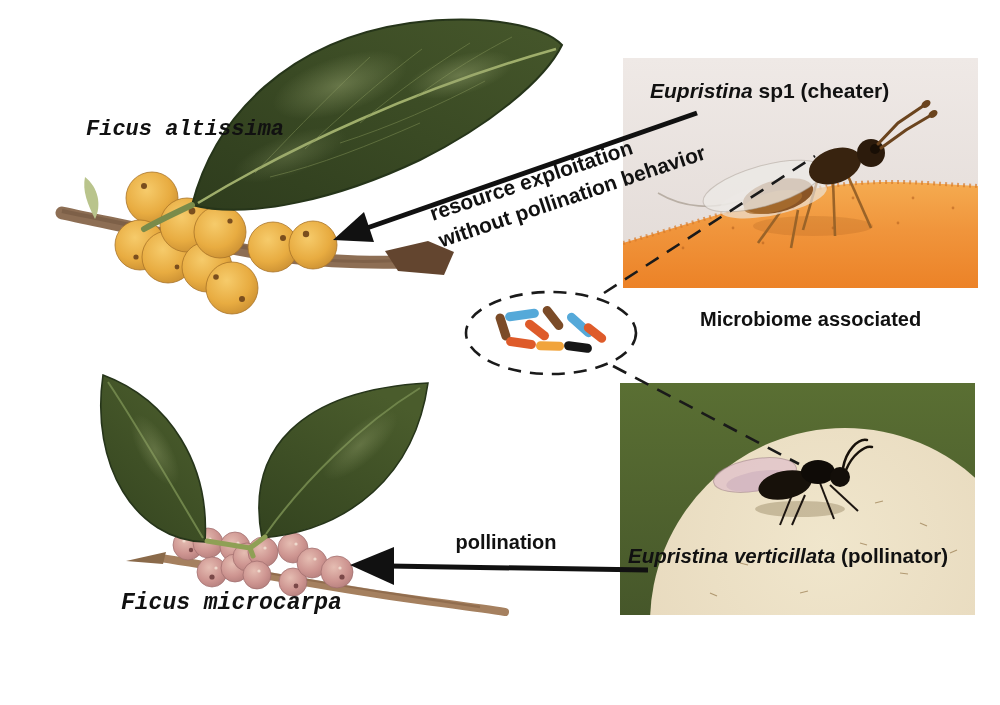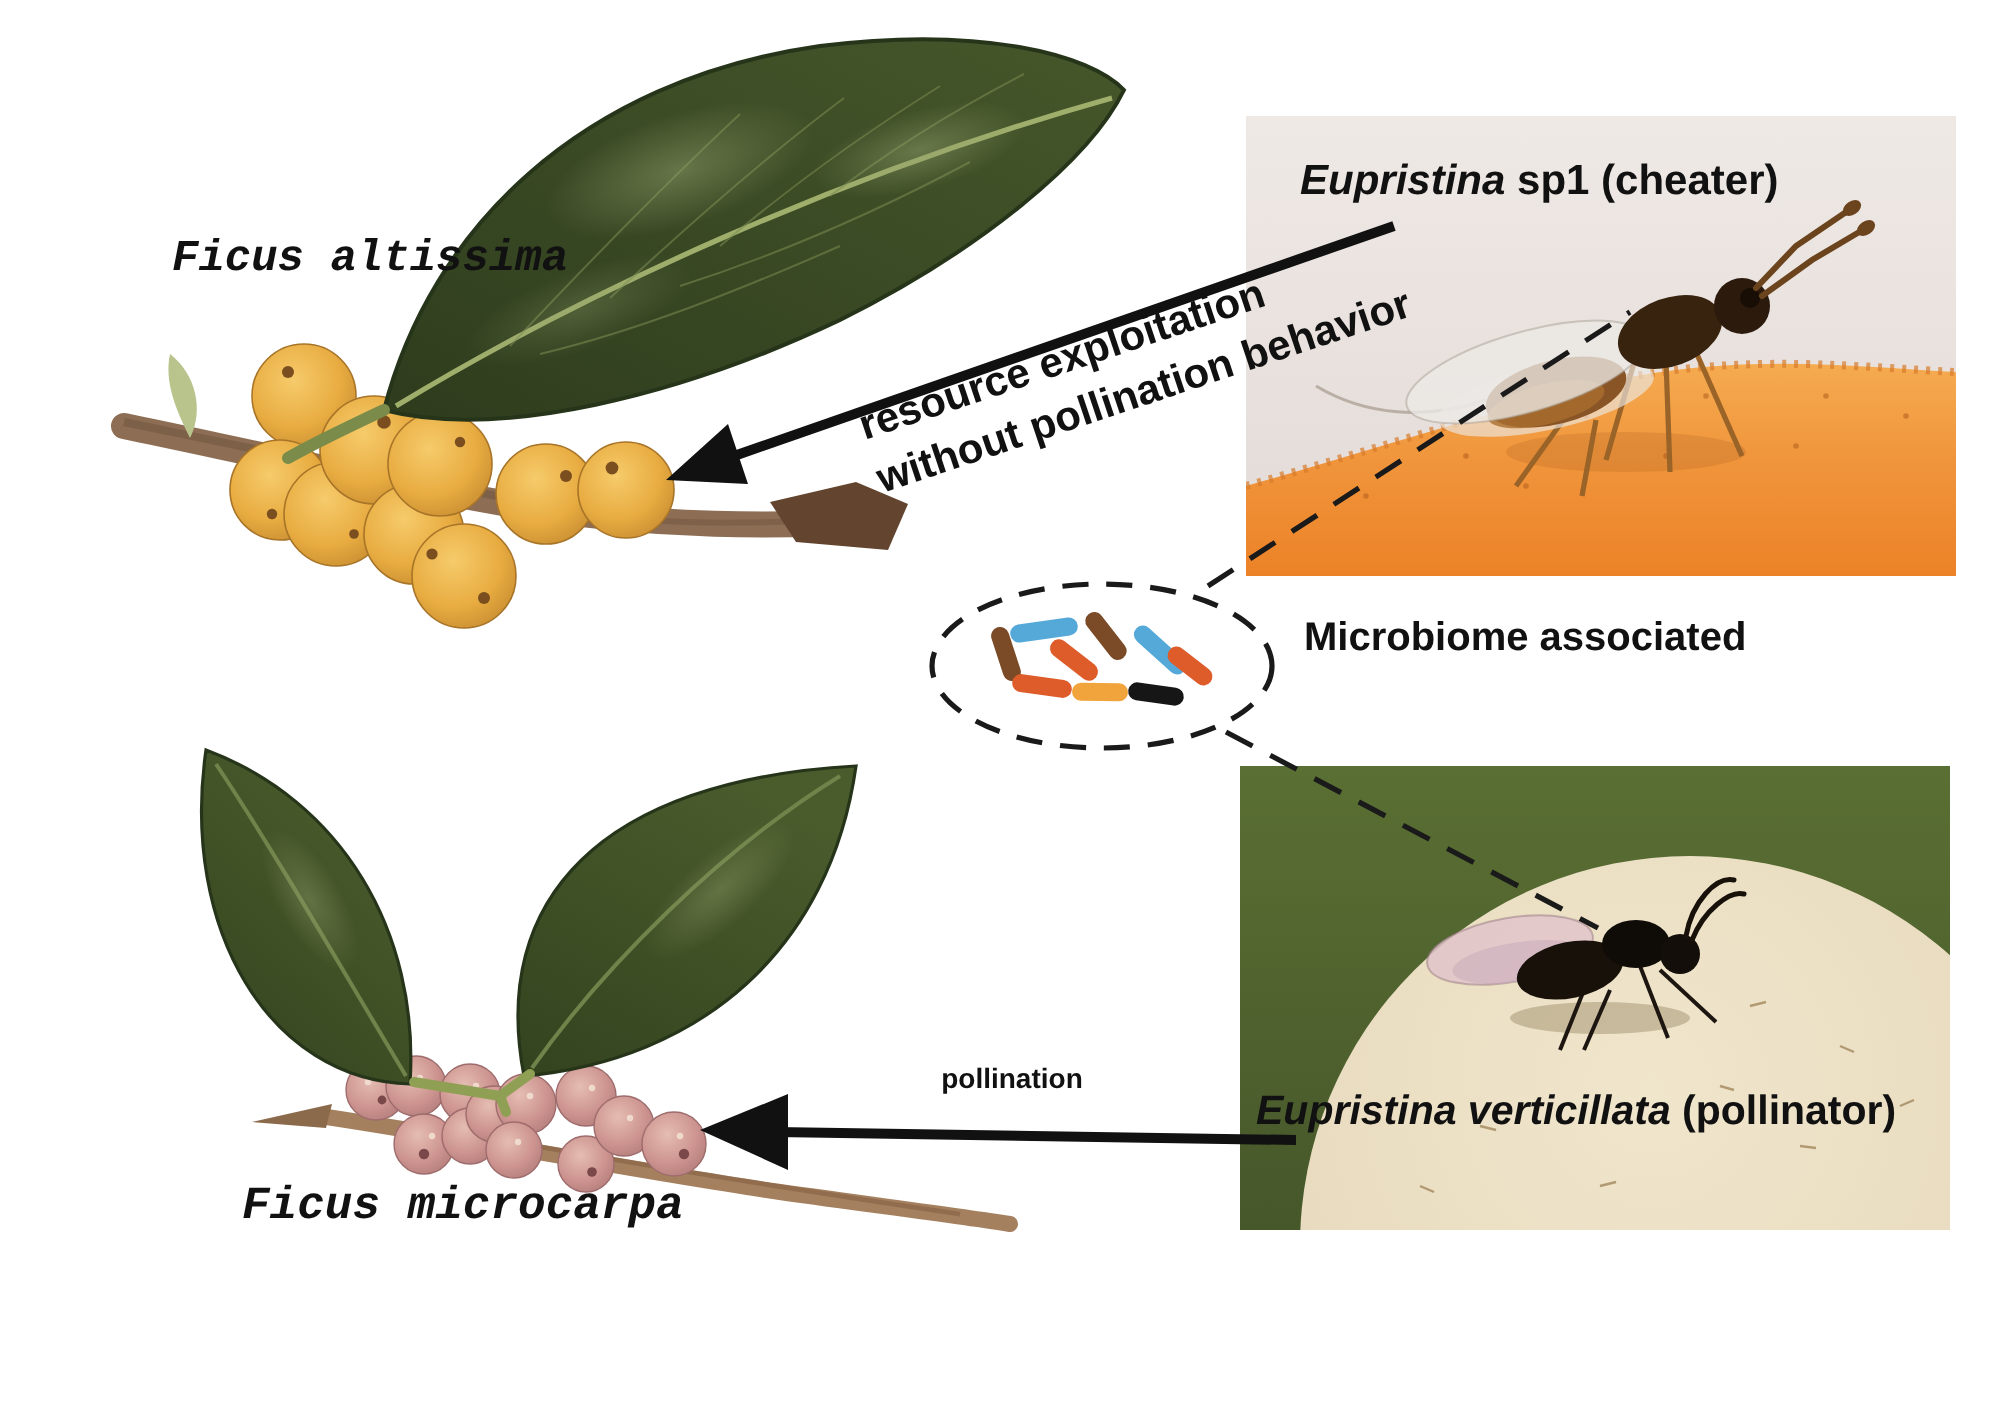--- a/index.html
+++ b/index.html
@@ -4,21 +4,21 @@
 <style>
   html,body{margin:0;padding:0;background:#ffffff;}
   #canvas{position:relative;width:1000px;height:705px;background:#ffffff;overflow:hidden;
           font-family:"Liberation Sans", sans-serif;}
   .abs{position:absolute;}
   .lbl{position:absolute;color:#111;font-weight:bold;white-space:nowrap;}
   .it{font-style:italic;}
   .species-label{font-size:22px;font-style:italic;font-family:Liberation Mono, monospace;}
   .photo-label{font-size:21px;text-align:left;}
   .rot-text{font-size:21px;line-height:28px;transform:rotate(-18.5deg);transform-origin:0 0;}
-  .micro-label{font-size:20px;line-height:24.5px;font-weight:bold;color:#111;position:absolute;}
+  .micro-label{font-size:20px;line-height:24.5px;font-weight:bold;color:#111;position:absolute;margin-left:48px;}
   svg{display:block;}
 </style>
 </head>
 <body>
 
 <div id="canvas">
 
   <svg class="abs" style="left:40px;top:5px" width="540" height="330" viewBox="0 0 540 330">
     <defs>
       <linearGradient id="leafGradA" x1="0" y1="1" x2="1" y2="0">
@@ -293,21 +293,21 @@
 
   <div class="lbl rot-text" style="left:426px;top:201px">
     <div>resource exploitation</div>
     <div>without pollination behavior</div>
   </div>
 
   <div class="micro-label" style="left:652px;top:307px">
     <div>Microbiome associated</div>
   </div>
 
-  <div class="lbl" style="left:442px;top:531px;width:128px;text-align:center;font-size:14px">pollination</div>
+  <div class="lbl" style="left:442px;top:531px;width:128px;text-align:center;font-size:20px">pollination</div>
 
   <div class="lbl species-label" style="left:121px;top:590px;font-size:23px">Ficus microcarpa</div>
 
   <div class="lbl photo-label" style="left:628px;top:544px;width:330px;font-size:20.5px">
     <span class="it">Eupristina verticillata</span><span> (pollinator)</span>
   </div>
 
 </div>
 
 </body></html>

